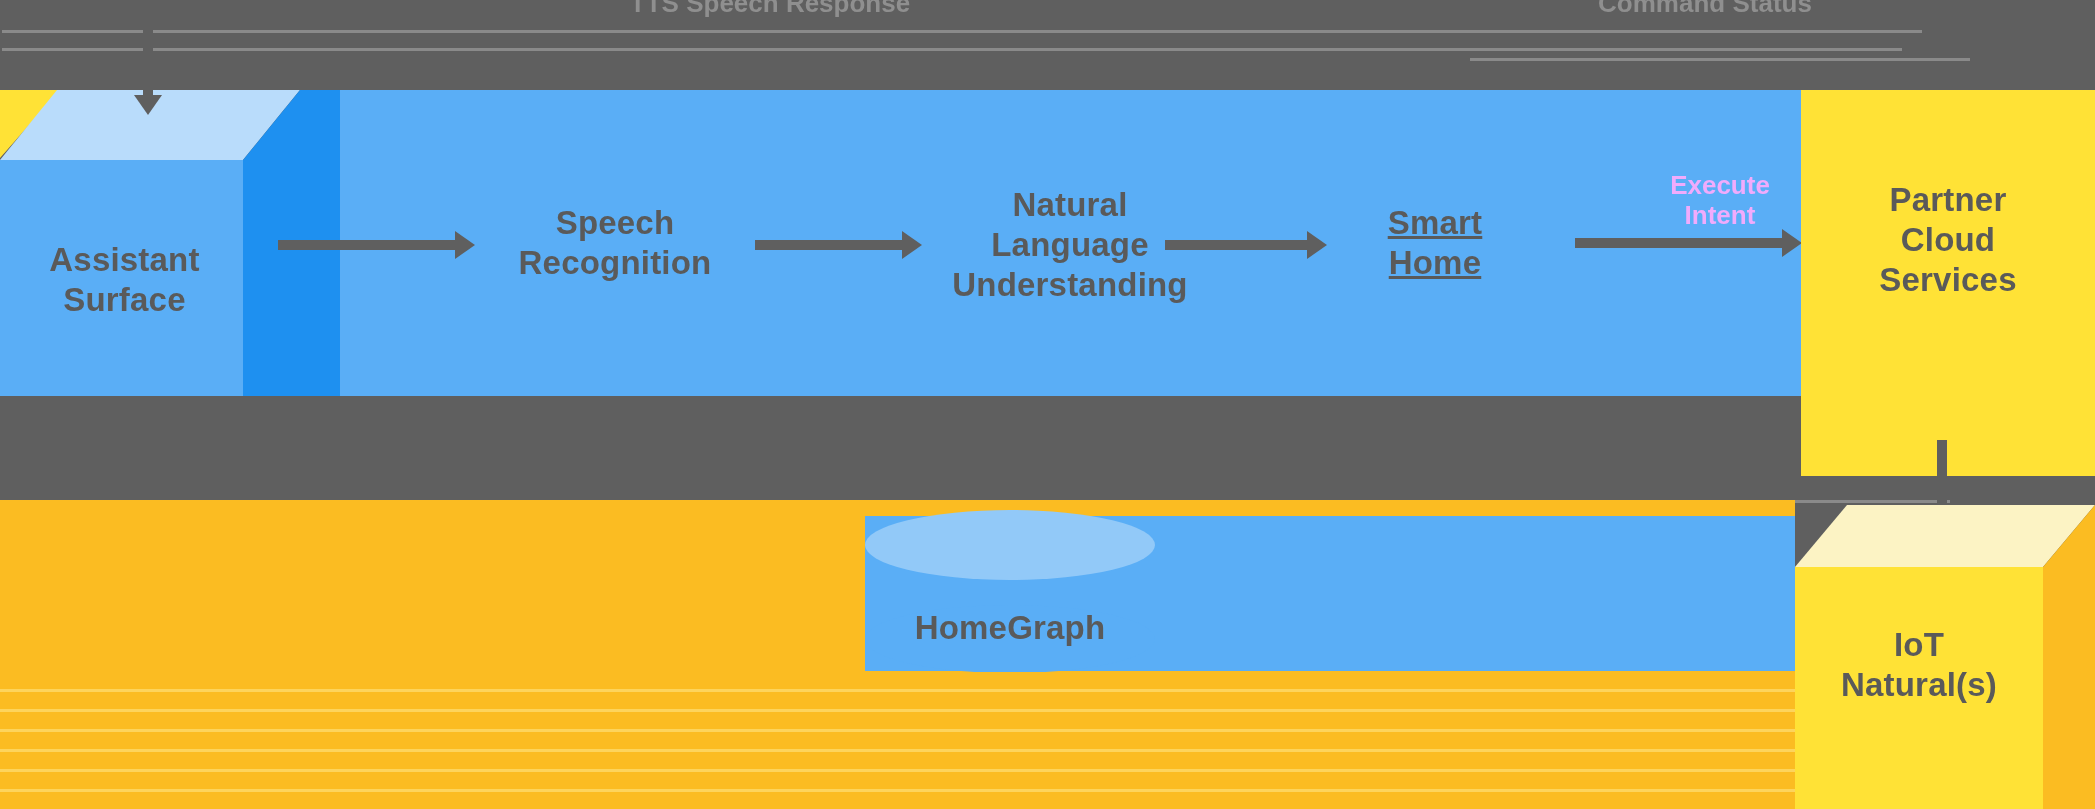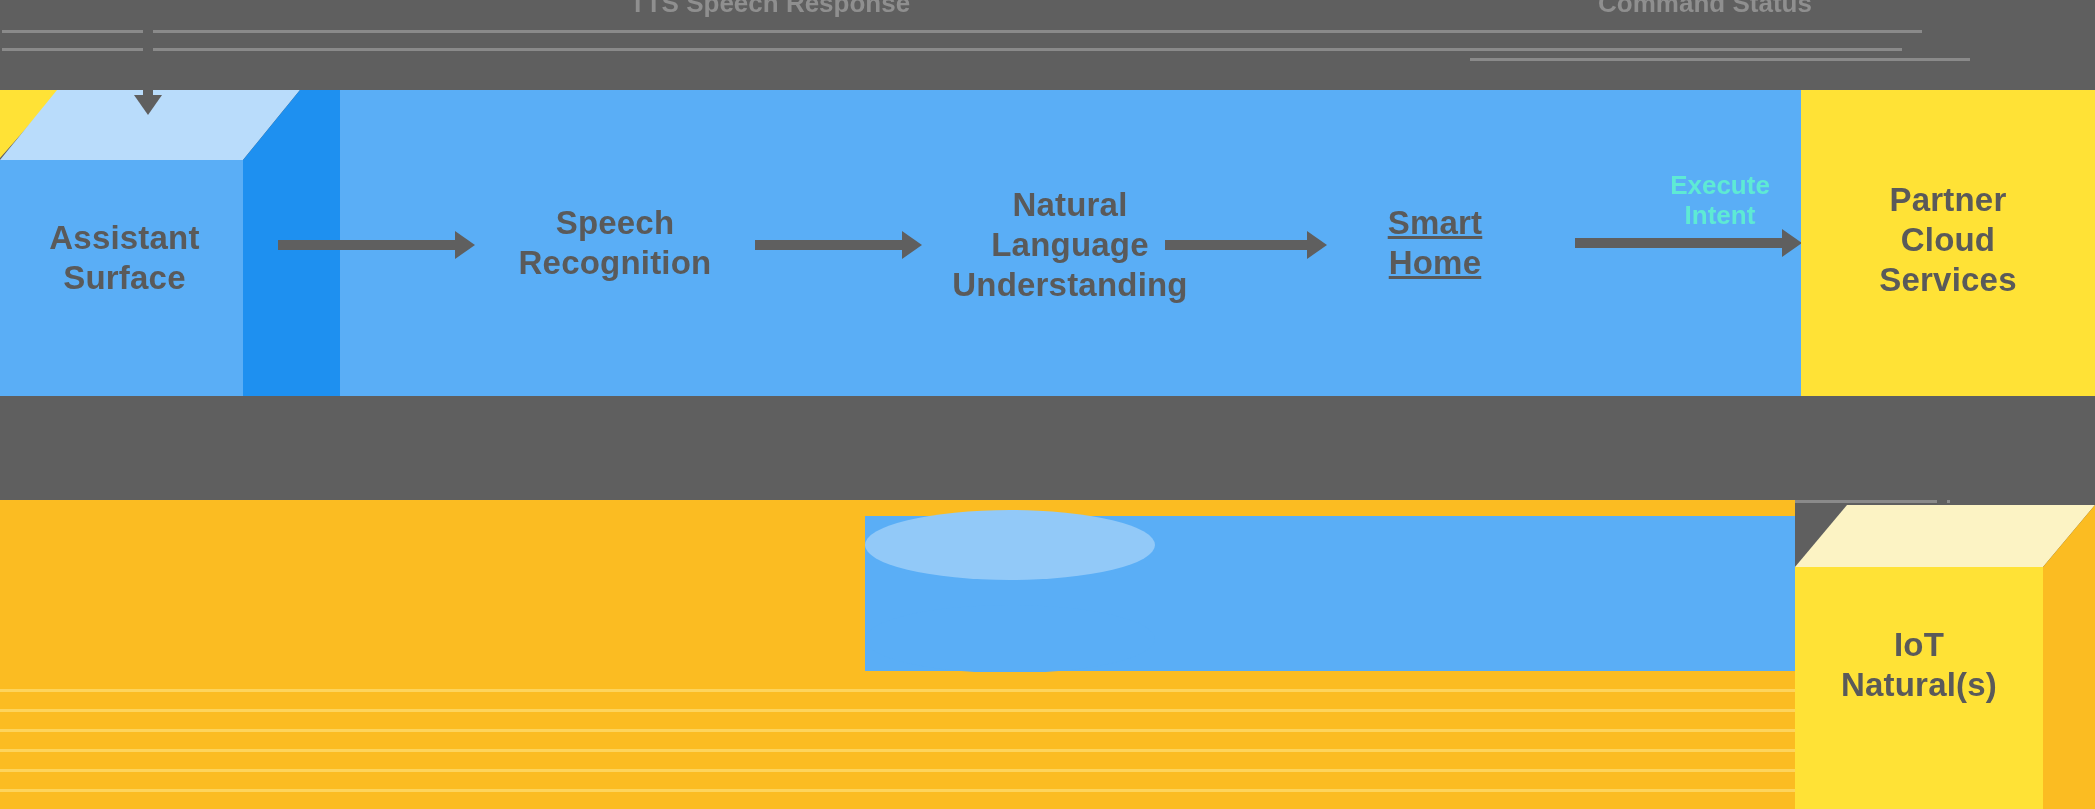--- a/index.html
+++ b/index.html
@@ -36,21 +36,21 @@
 
   
   .edgelabel{
     color:#8f8f8f;
     font-size:26px;
     line-height:30px;
     font-weight:bold;
     text-align:center;
     white-space:pre-line;
   }
-  .edgelabel.dim{color:#5eead4;}
+  .edgelabel.dim{color:#f0abfc;}
 
   
   .arrow-h{position:absolute;height:10px;background:#5f5f5f;}
   .arrow-h::after{
     content:"";position:absolute;right:-17px;top:-9px;
     border-top:14px solid transparent;
     border-bottom:14px solid transparent;
     border-left:20px solid #5f5f5f;
   }
   .arrow-v-down{position:absolute;width:10px;background:#5f5f5f;}
@@ -92,21 +92,21 @@
   <div class="abs" style="left:0px;top:90px;width:460px;height:306px;">
 
     <div class="cube-top blue-top" style="left:0;top:0;width:300px;height:70px;
                 clip-path:polygon(57px 0, 300px 0, 243px 70px, 0 70px);"></div>
 
     <div class="cube-side blue-side" style="left:243px;top:0px;width:110px;height:306px;
                 clip-path:polygon(57px 0, 110px 0, 110px 306px, 0 306px, 0 70px);"></div>
 
     <div class="abs blue-face" style="left:0;top:70px;width:243px;height:236px;"></div>
 
-    <div class="abs boxlabel" style="left:0;top:118px;width:249px;height:100px;">Assistant
+    <div class="abs boxlabel" style="left:0;top:140px;width:249px;height:100px;">Assistant
 Surface</div>
   </div>
 
   <div class="arrow-v-down" style="left:143px;top:-10px;height:108px;"></div>
 
   <div class="abs blue-face" style="left:353px;top:90px;width:1448px;height:306px;"></div>
 
   <div class="abs blue-face" style="left:340px;top:90px;width:20px;height:306px;"></div>
 
   <div class="arrow-h" style="left:278px;top:240px;width:180px;"></div>
@@ -122,21 +122,21 @@
 
   <div class="arrow-h" style="left:1165px;top:240px;width:145px;"></div>
 
   <div class="abs boxlabel" style="left:1305px;top:198px;width:260px;height:90px;text-decoration:underline;">Smart
 Home</div>
 
   <div class="abs edgelabel dim" style="left:1620px;top:170px;width:200px;">Execute
 Intent</div>
   <div class="arrow-h" style="left:1575px;top:238px;width:210px;"></div>
 
-  <div class="abs yellow-face" style="left:1801px;top:90px;width:294px;height:306px;">
+  <div class="abs yellow-face" style="left:1801px;top:90px;width:294px;height:386px;">
     <div class="abs boxlabel" style="left:0;top:75px;width:294px;height:150px;">Partner
 Cloud
 Services</div>
   </div>
 
   <div class="line-h" style="left:940px;top:480px;width:1010px;"></div>
   <div class="thinline" style="left:940px;top:500px;width:1010px;"></div>
 
   <div class="arrow-v-down" style="left:941px;top:455px;height:70px;"></div>
   <div class="arrow-v-down" style="left:1015px;top:455px;height:70px;"></div>
@@ -145,20 +145,21 @@
   <div class="arrow-v-down" style="left:1937px;top:440px;height:70px;"></div>
 
   <div class="abs" style="left:0;top:500px;width:1795px;height:309px;background:#fbbc22;"></div>
 
   <div class="abs blue-face" style="left:865px;top:516px;width:930px;height:155px;"></div>
 
   <div class="abs" style="left:865px;top:510px;width:290px;height:170px;">
     <div class="cyl-body" style="left:0;top:30px;width:290px;height:110px;"></div>
     <div class="cyl-bot" style="left:0;top:95px;width:290px;height:68px;"></div>
     <div class="cyl-top" style="left:0;top:0;width:290px;height:70px;"></div>
+    <div class="abs boxlabel" style="left:0;top:95px;width:290px;height:45px;">HomeGraph</div>
   </div>
 
   <div class="abs" style="left:1795px;top:505px;width:300px;height:304px;">
 
     <div class="cube-top yellow-top" style="left:0;top:0;width:300px;height:62px;
                 clip-path:polygon(52px 0, 300px 0, 248px 62px, 0 62px);"></div>
 
     <div class="cube-side yellow-side" style="left:248px;top:0;width:110px;height:304px;
                 clip-path:polygon(52px 0, 110px 0, 110px 304px, 0 304px, 0 62px);"></div>
 

